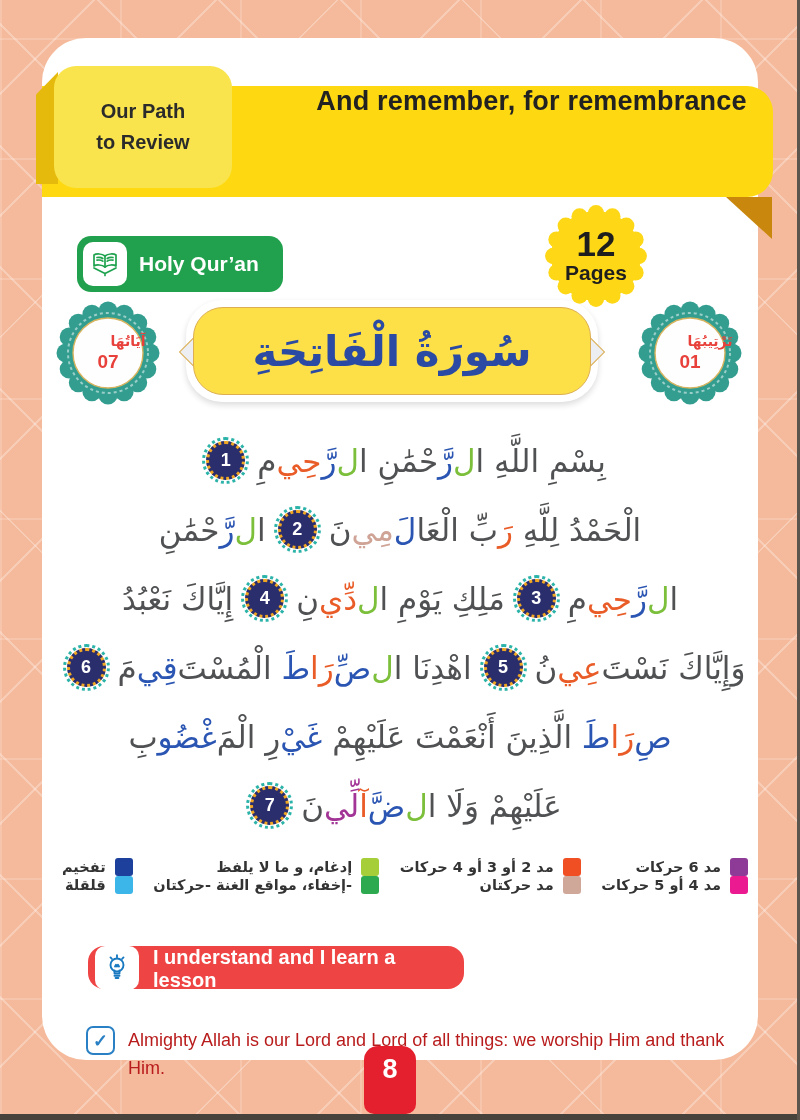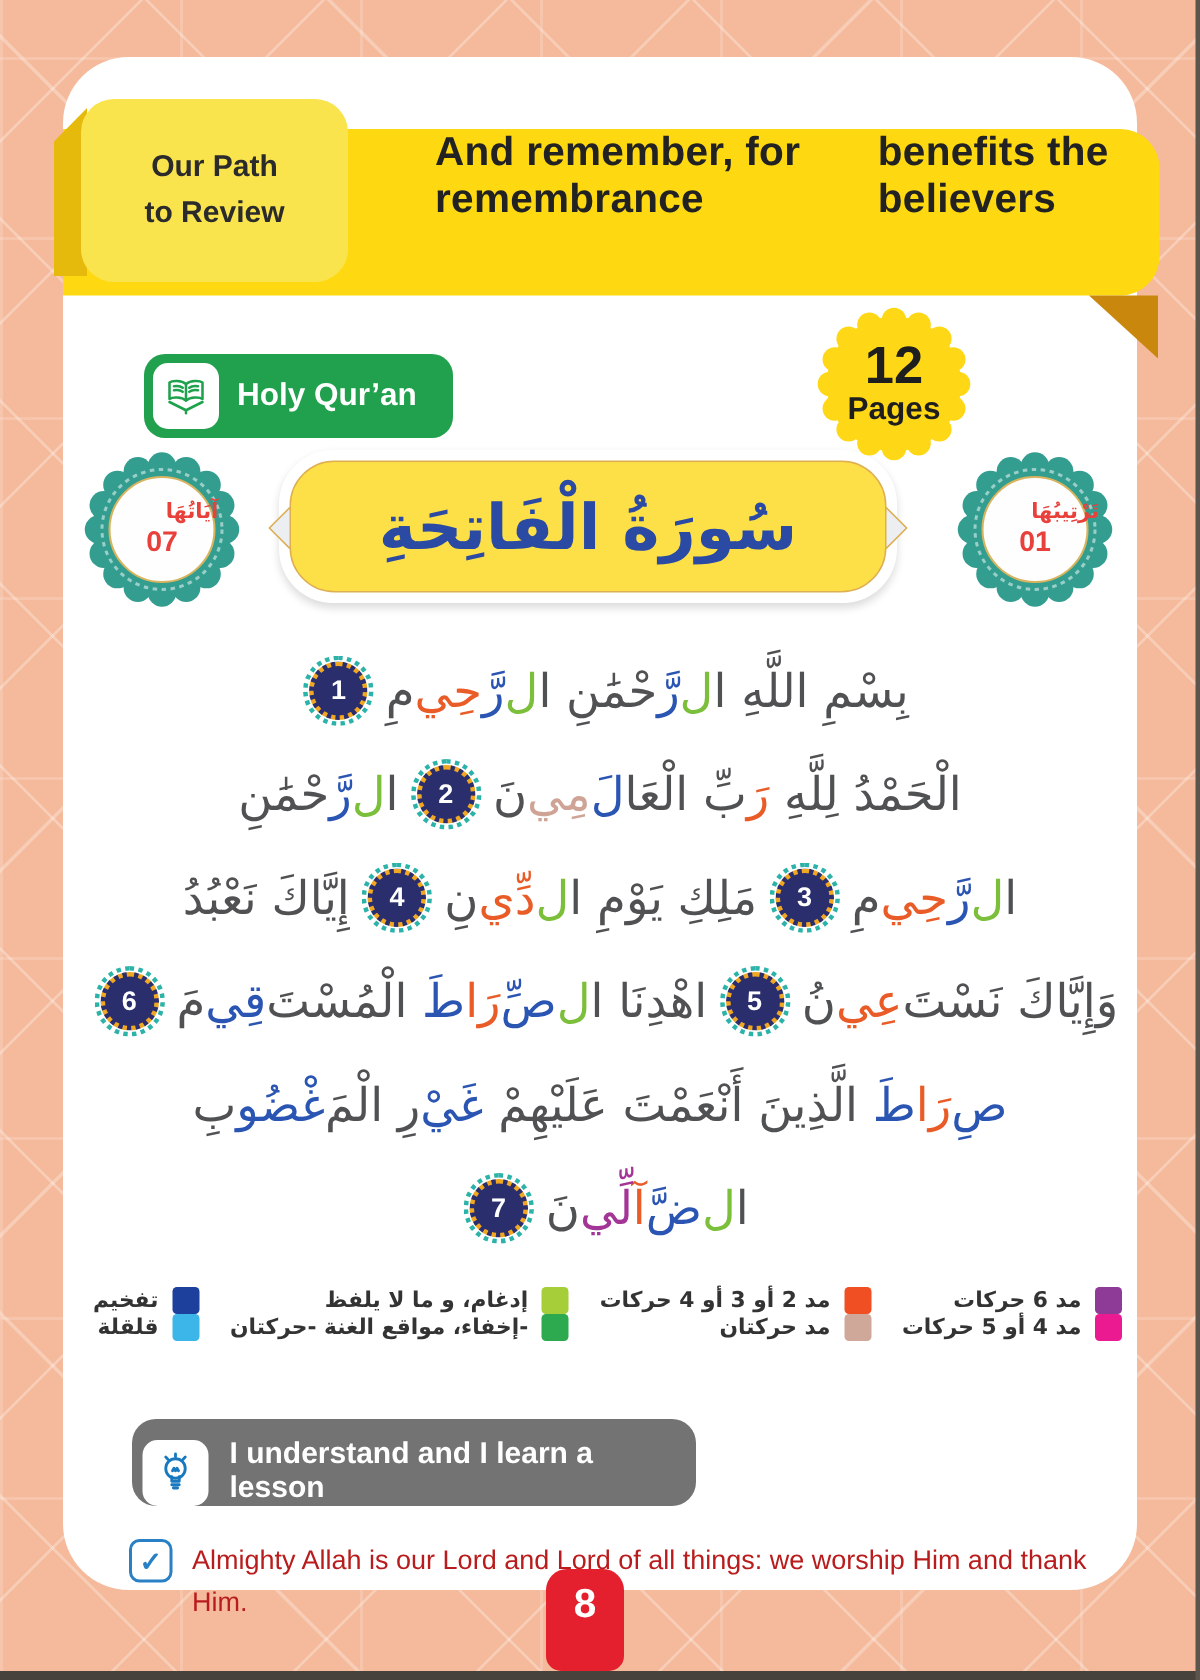--- a/index.html
+++ b/index.html
@@ -37,21 +37,21 @@
     background:#e6b90d;clip-path:polygon(100% 0,100% 100%,0 100%,0 20%);
   }
   .tab{
     position:absolute;left:54px;top:66px;width:178px;height:122px;z-index:4;
     background:#f9e44d;border-radius:22px;
     display:flex;flex-direction:column;align-items:center;justify-content:center;gap:8px;
   }
   .tab-line{font-size:20px;font-weight:bold;color:#2b2b2b;}
   
   .quran-badge{
-    position:absolute;left:96px;top:236px;width:206px;height:56px;z-index:2;
+    position:absolute;left:77px;top:236px;width:206px;height:56px;z-index:2;
     background:#21a14d;border-radius:14px;display:flex;align-items:center;gap:12px;
     padding-left:6px;box-sizing:border-box;
   }
   .icon-box{width:44px;height:44px;background:#ffffff;border-radius:10px;
     display:flex;align-items:center;justify-content:center;flex:0 0 auto;}
   .quran-badge .label{color:#ffffff;font-size:21px;font-weight:bold;}
   
   .pages-badge{position:absolute;left:540px;top:200px;width:112px;height:112px;z-index:3;}
   .pages-badge .overlay{position:absolute;inset:0;display:flex;flex-direction:column;
     align-items:center;justify-content:center;gap:0;text-align:right;}
@@ -85,22 +85,22 @@
     margin:0 12px;}
   .vnum{color:#ffffff;font-size:18px;font-weight:bold;font-family:"Liberation Sans",sans-serif;}
   
   .legend{position:absolute;left:62px;top:858px;width:686px;z-index:2;
     display:flex;justify-content:space-between;align-items:flex-start;}
   .legend-col{display:flex;flex-direction:column;}
   .legend-item{display:flex;align-items:center;justify-content:flex-end;gap:9px;}
   .legend-label{font-family:"DejaVu Sans",sans-serif;font-size:14.5px;font-weight:bold;color:#333333;}
   .legend-swatch{width:18px;height:18px;border-radius:3px;flex:0 0 auto;}
   
-  .lesson-banner{position:absolute;left:88px;top:946px;width:376px;height:58px;z-index:2;
-    background:#737373;border-radius:16px;display:flex;align-items:flex-end;gap:14px;
+  .lesson-banner{position:absolute;left:88px;top:946px;width:376px;height:43px;z-index:2;
+    background:#ef4444;border-radius:16px;display:flex;align-items:flex-start;gap:14px;
     padding-left:7px;box-sizing:border-box;}
   .lesson-banner .label{color:#ffffff;font-size:20px;font-weight:bold;}
   .takeaway{position:absolute;left:86px;top:1026px;width:668px;z-index:2;
     display:flex;align-items:flex-start;gap:13px;}
   .checkbox{width:25px;height:25px;border:2.5px solid #2a80c4;border-radius:7px;background:#fff;
     display:flex;align-items:center;justify-content:center;flex:0 0 auto;}
   .checkbox .check{color:#2a80c4;font-size:18px;font-weight:bold;line-height:1;}
   .takeaway .text{font-size:18px;color:#b91c1c;line-height:28px;}
   .page-tab{position:absolute;left:364px;top:1046px;width:52px;height:68px;z-index:5;
     background:#e5202e;border-radius:14px 14px 10px 10px;
@@ -110,21 +110,20 @@
   .edge-right{position:absolute;top:0;right:0;width:3px;height:1120px;background:#5c554e;z-index:9;}
 </style>
 </head>
 <body>
 
 <div class="border-pattern"></div>
 <div class="page"></div>
 
 <div class="banner">
   <div class="banner-line">And remember, for remembrance</div>
-  <div class="banner-line">benefits the believers</div>
 </div>
 <div class="banner-fold-right"></div>
 <div class="tab-fold"></div>
 <div class="tab">
   <div class="tab-line">Our Path</div>
   <div class="tab-line">to Review</div>
 </div>
 
 <div class="quran-badge">
   <span class="icon-box">
@@ -232,21 +231,21 @@
     <span class="surah-title">سُورَةُ الْفَاتِحَةِ</span>
   </div>
 </div>
 
 <div class="verses">
     <div class="verse-line"><span class="c-base">بِسْمِ اللَّهِ </span><span class="c-base">ا</span><span class="c-lgreen">ل</span><span class="c-blue">رَّ</span><span class="c-base">حْمَٰنِ </span><span class="c-base">ا</span><span class="c-lgreen">ل</span><span class="c-blue">رَّ</span><span class="c-orange">حِي</span><span class="c-base">مِ</span><span class="vmarker"><span class="vnum">1</span></span></div>
     <div class="verse-line"><span class="c-base">الْحَمْدُ لِلَّهِ </span><span class="c-orange">رَ</span><span class="c-base">بِّ </span><span class="c-base">الْعَا</span><span class="c-blue">لَ</span><span class="c-tan">مِي</span><span class="c-base">نَ</span><span class="vmarker"><span class="vnum">2</span></span><span class="c-base">ا</span><span class="c-lgreen">ل</span><span class="c-blue">رَّ</span><span class="c-base">حْمَٰنِ</span></div>
     <div class="verse-line"><span class="c-base">ا</span><span class="c-lgreen">ل</span><span class="c-blue">رَّ</span><span class="c-orange">حِي</span><span class="c-base">مِ</span><span class="vmarker"><span class="vnum">3</span></span><span class="c-base">مَلِكِ يَوْمِ </span><span class="c-base">ا</span><span class="c-lgreen">ل</span><span class="c-orange">دِّي</span><span class="c-base">نِ</span><span class="vmarker"><span class="vnum">4</span></span><span class="c-base">إِيَّاكَ نَعْبُدُ</span></div>
     <div class="verse-line"><span class="c-base">وَإِيَّاكَ نَسْتَ</span><span class="c-orange">عِي</span><span class="c-base">نُ</span><span class="vmarker"><span class="vnum">5</span></span><span class="c-base">اهْدِنَا </span><span class="c-base">ا</span><span class="c-lgreen">ل</span><span class="c-blue">صِّ</span><span class="c-orange">رَا</span><span class="c-blue">طَ </span><span class="c-base">الْمُسْتَ</span><span class="c-blue">قِي</span><span class="c-base">مَ</span><span class="vmarker"><span class="vnum">6</span></span></div>
     <div class="verse-line"><span class="c-blue">صِ</span><span class="c-orange">رَا</span><span class="c-blue">طَ </span><span class="c-base">الَّذِينَ أَنْعَمْتَ عَلَيْهِمْ </span><span class="c-blue">غَيْ</span><span class="c-base">رِ </span><span class="c-base">الْمَ</span><span class="c-blue">غْضُو</span><span class="c-base">بِ</span></div>
-    <div class="verse-line"><span class="c-base">ا</span><span class="c-lgreen">ل</span><span class="c-blue">ضَّ</span><span class="c-orange">آ</span><span class="c-purple">لِّي</span><span class="c-base">نَ</span><span class="vmarker"><span class="vnum">7</span></span></div>
+    <div class="verse-line"><span class="c-base">عَلَيْهِمْ وَلَا </span><span class="c-base">ا</span><span class="c-lgreen">ل</span><span class="c-blue">ضَّ</span><span class="c-orange">آ</span><span class="c-purple">لِّي</span><span class="c-base">نَ</span><span class="vmarker"><span class="vnum">7</span></span></div>
   </div>
 
 <div class="legend">
     <div class="legend-col">
       <div class="legend-item">
         <span class="legend-label">تفخيم</span>
         <span class="legend-swatch" style="background: rgb(28, 64, 156);"></span>
       </div>
       <div class="legend-item">
         <span class="legend-label">قلقلة</span>

